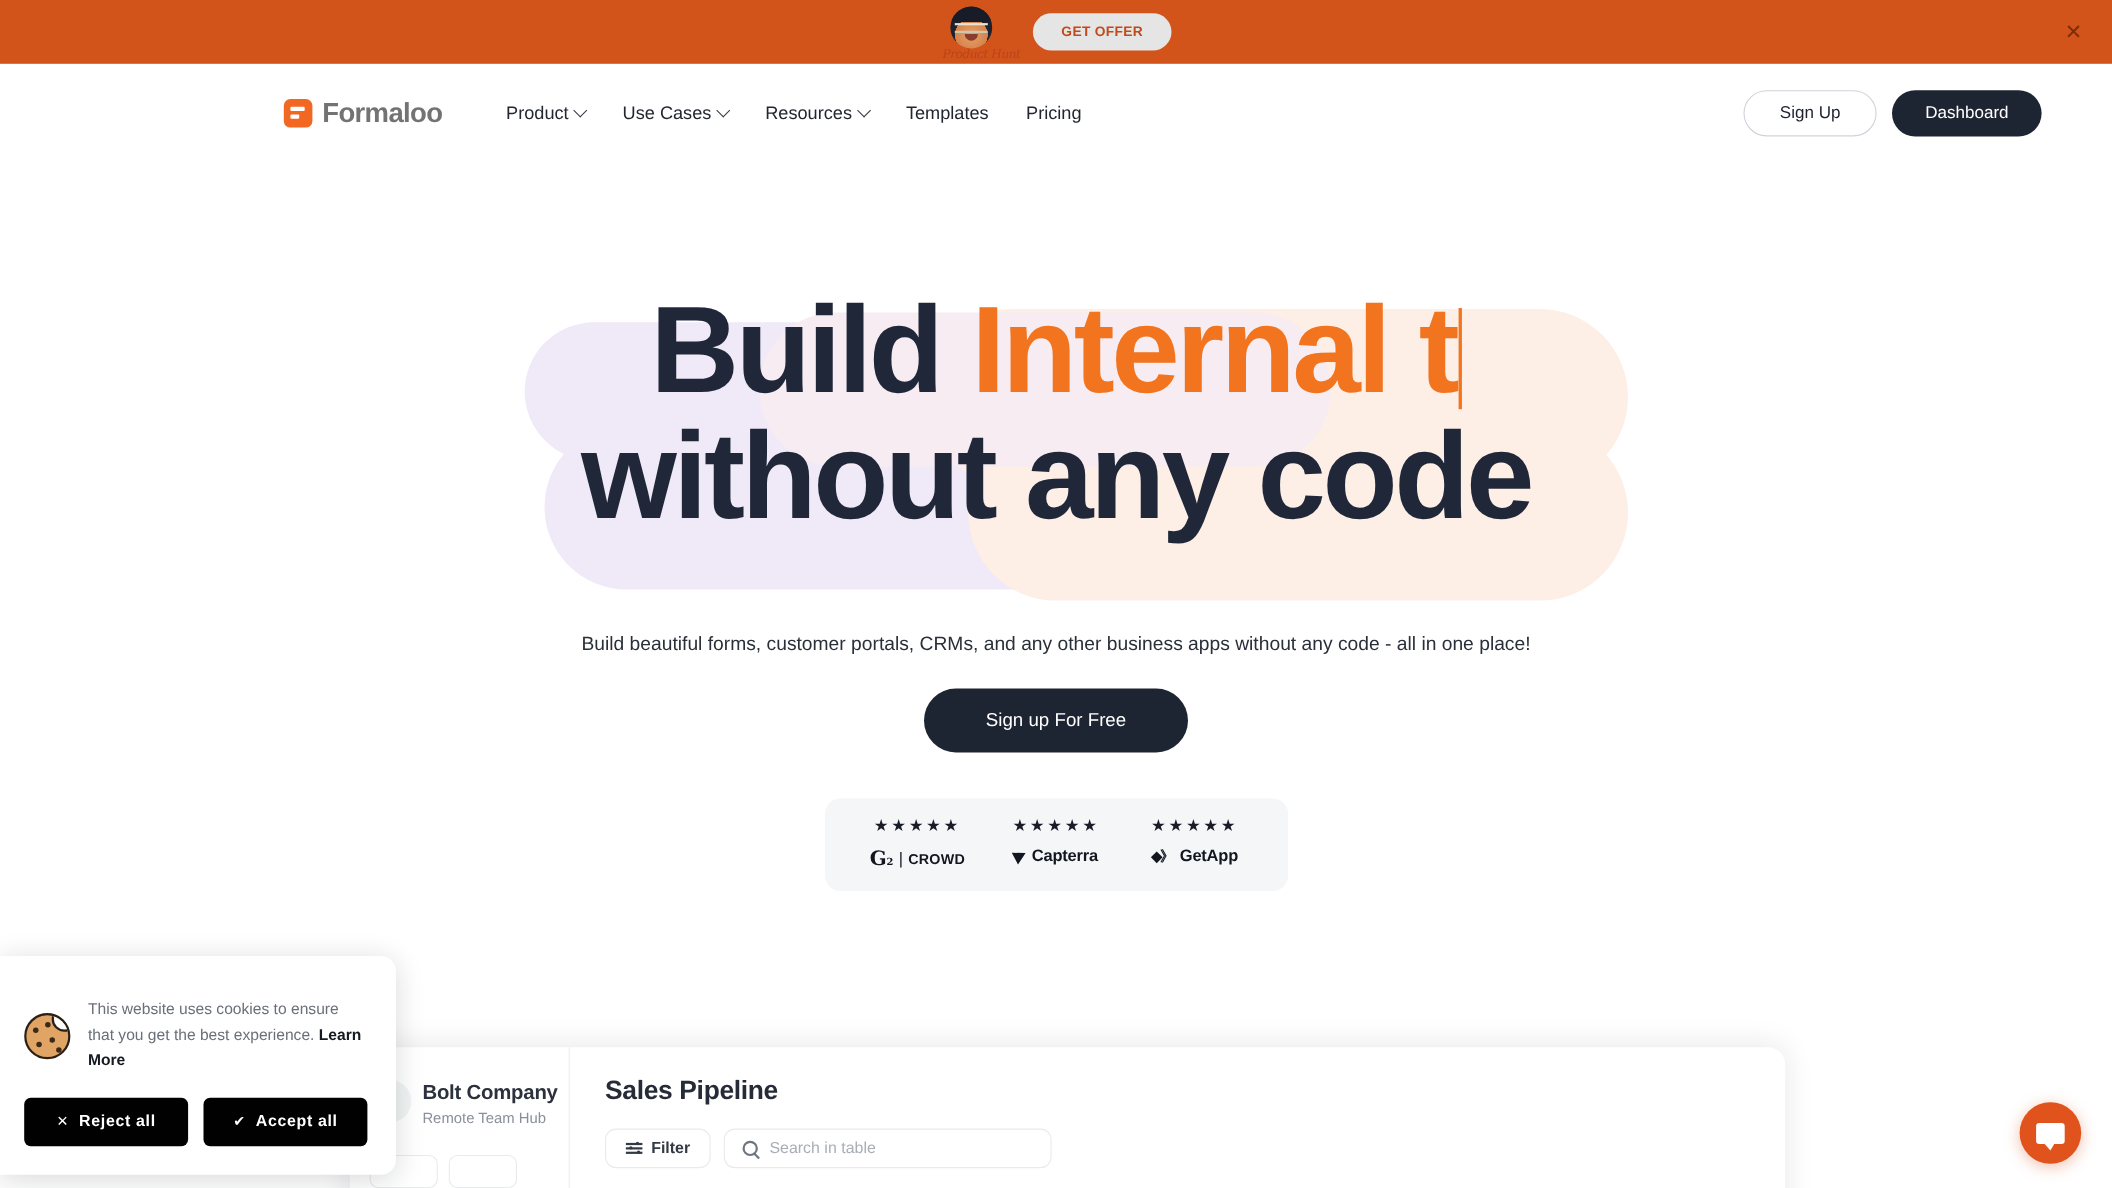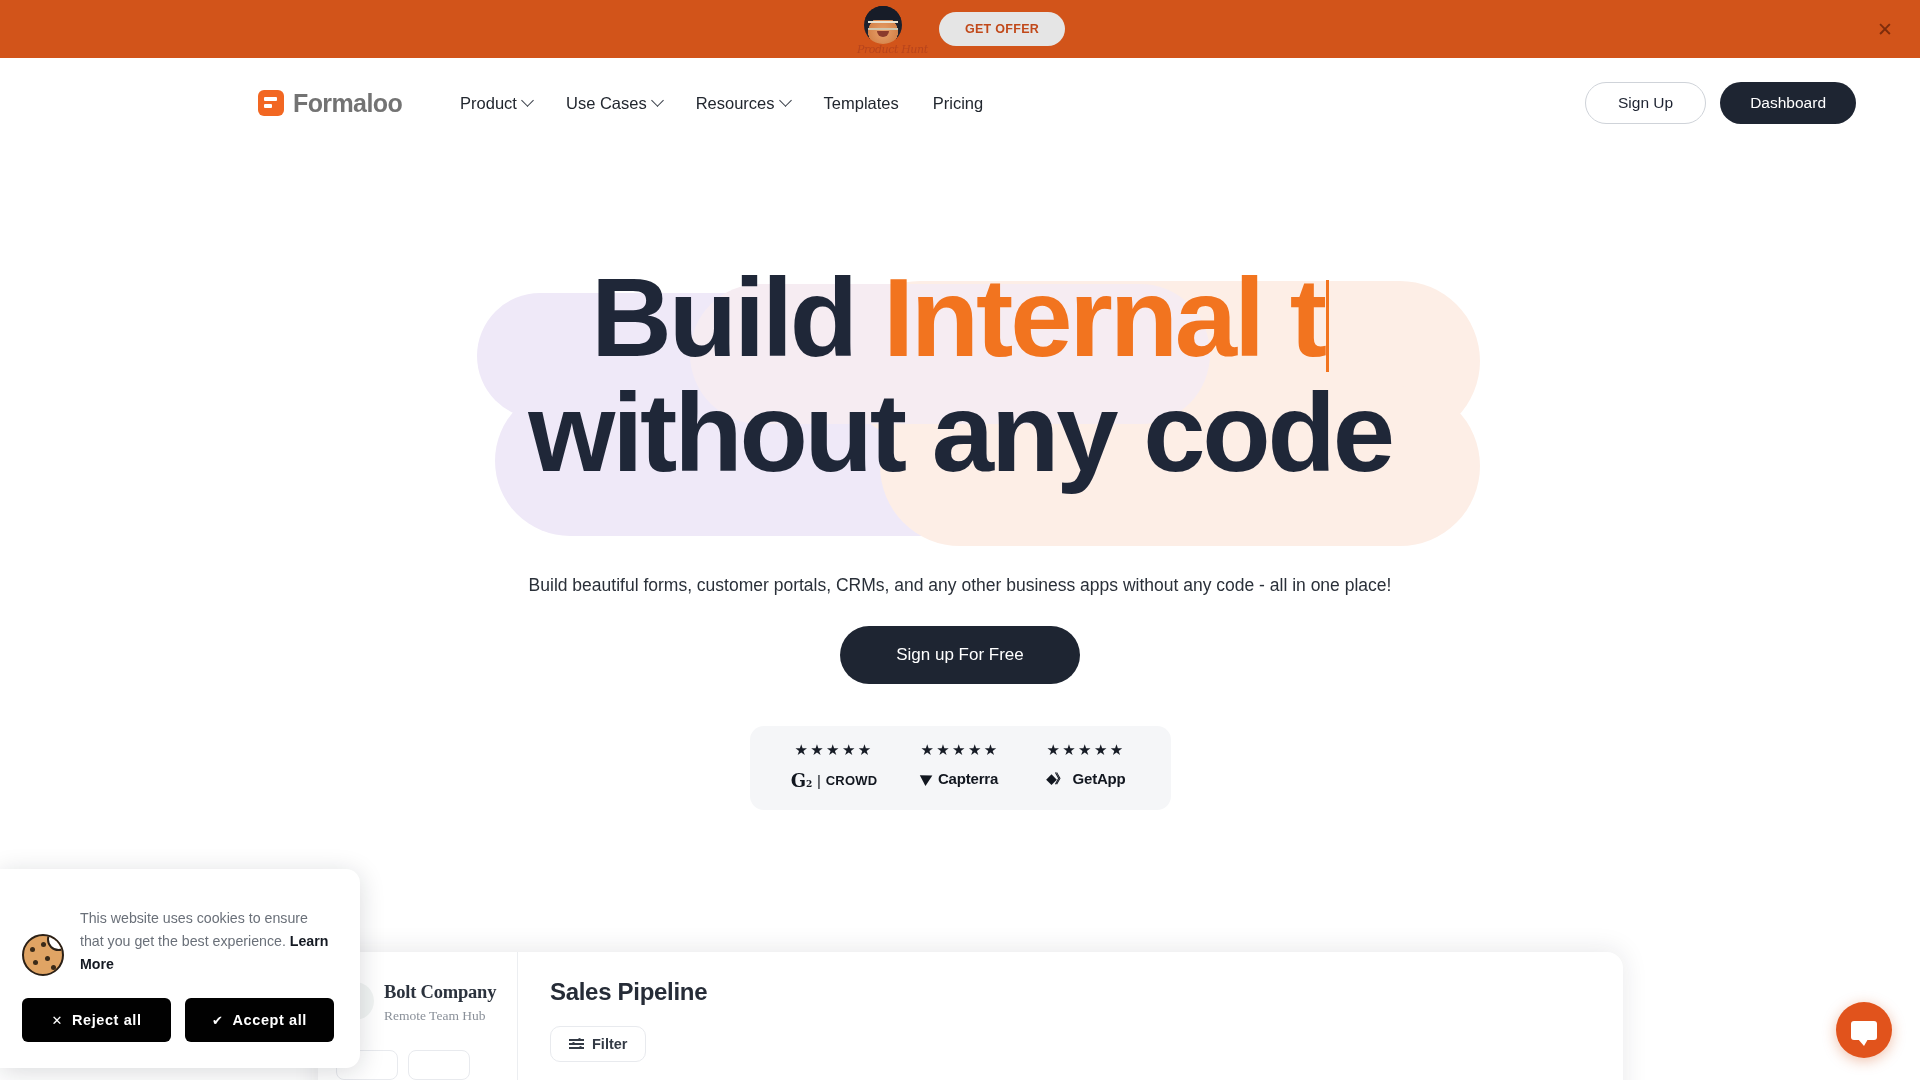--- a/index.html
+++ b/index.html
@@ -340,21 +340,21 @@
     display: flex;
     overflow: hidden;
     z-index: 5;
   }
   .app-side {
     width: 200px;
     border-right: 1px solid #eceef1;
     padding: 30px 0 0 18px;
     position: relative;
   }
-  .app-side-row { display: flex; align-items: flex-start; gap: 10px; font-family: Liberation Serif, serif; }
+  .app-side-row { display: flex; align-items: flex-start; gap: 10px; }
   .app-avatar {
     width: 38px; height: 38px; border-radius: 50%;
     background: #f1f4f3;
     position: relative; flex: none;
   }
   .app-avatar::before {
     content: ""; position: absolute;
     left: 16px; top: 10px; width: 6px; height: 6px;
     border-radius: 50%; background: #27c07e;
   }
@@ -414,21 +414,21 @@
     position: absolute;
     left: 0;
     bottom: 12px;
     width: 360px;
     background: #ffffff;
     border-radius: 0 14px 14px 0;
     box-shadow: 0 4px 26px rgba(20,26,38,0.16);
     padding: 22px 26px 26px 22px;
     z-index: 60;
   }
-  .cookie-top { display: flex; gap: 16px; align-items: flex-end; margin-top: 16px; }
+  .cookie-top { display: flex; gap: 16px; align-items: center; margin-top: 16px; }
   .cookie-ico {
     width: 42px; height: 42px; flex: none;
     border-radius: 50%;
     background: #e0a464;
     border: 2.5px solid #2b2016;
     position: relative;
     overflow: hidden;
   }
   .cookie-ico::before {
     content: ""; position: absolute; top: -8px; right: -8px;
@@ -620,20 +620,24 @@
           <span class="filter-ico">
               <i></i>
               <i></i>
               <i></i>
               <b></b>
               <b></b>
               <b></b>
             </span>
           <span>Filter</span>
         </div>
+        <div class="app-search">
+          <span class="search-ico"></span>
+          <span>Search in table</span>
+        </div>
       </div>
 
     </div>
   </div>
 
   <div class="cookie">
     <div class="cookie-top">
       <div class="cookie-ico">
           <i></i>
           <i></i>

